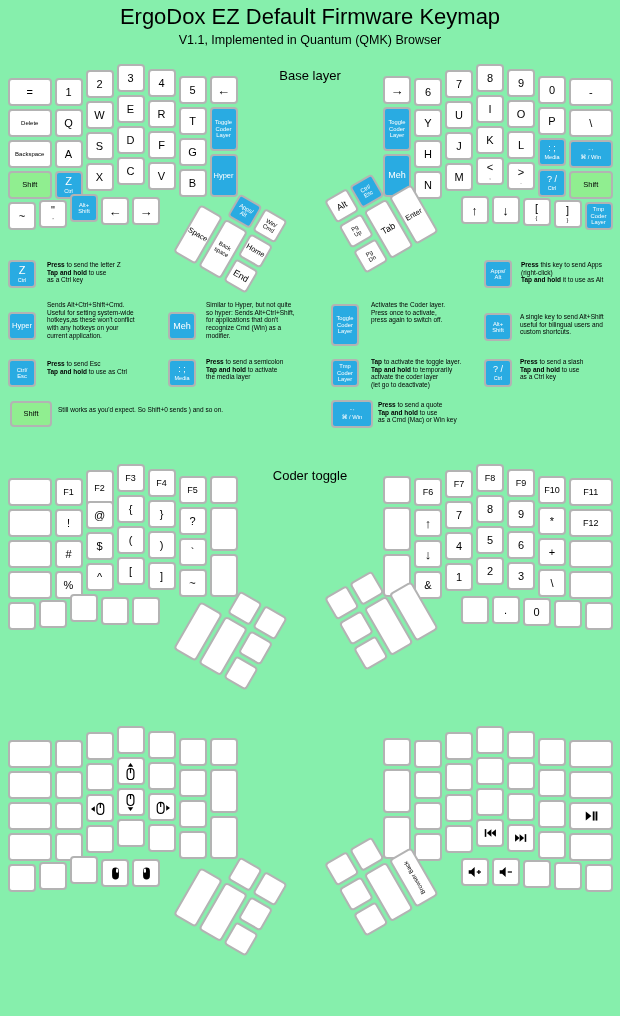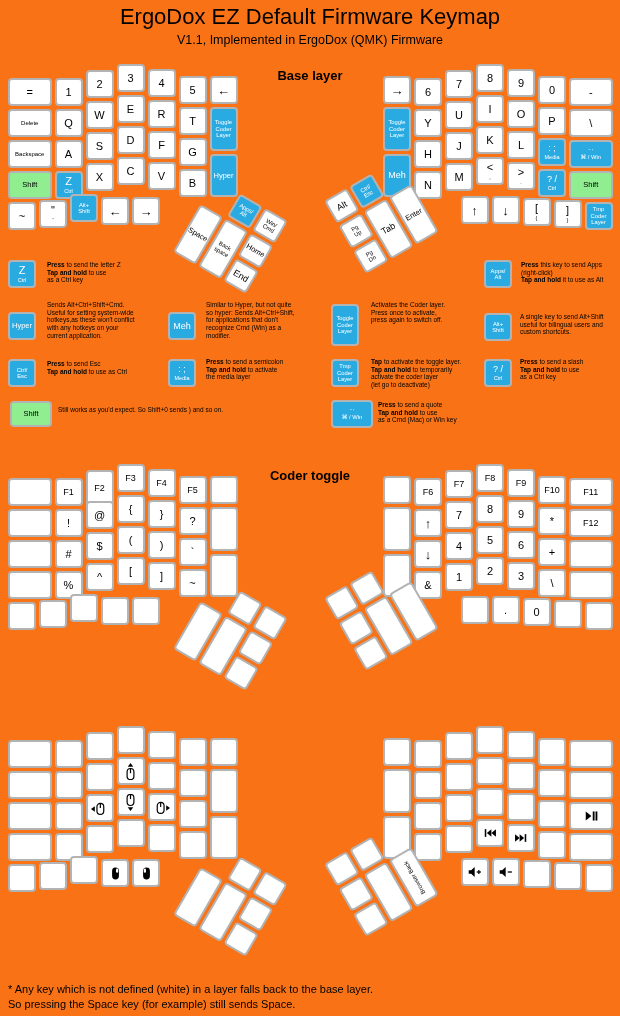--- a/index.html
+++ b/index.html
@@ -1,21 +1,21 @@
 <!DOCTYPE html>
 <html style="--cyan: #29ABE2; --green: #90EE90; --kborder: #B3B3B3;"><head>
 <meta charset="utf-8">
 <style>
   *{margin:0;padding:0;box-sizing:border-box}
   body{background:#fff;font-family:"Liberation Sans",sans-serif}
-  .page{position:relative;width:620px;height:1016px;background:#f97316;overflow:hidden}
+  .page{position:relative;width:620px;height:1016px;background:#86efac;overflow:hidden}
   .title{position:absolute;top:4px;left:0;width:100%;text-align:center;font-size:22px;font-weight:400;color:#000}
   .subtitle{position:absolute;top:33px;left:0;width:100%;text-align:center;font-size:12.5px;color:#000}
   .board{position:absolute;left:0;width:620px;height:260px}
-  .layer-title{position:absolute;left:50%;transform:translateX(-50%);font-size:13px;font-weight:bold;color:#000;text-align:center;white-space:pre-line;line-height:15px}
+  .layer-title{position:absolute;left:50%;transform:translateX(-50%);font-size:13px;font-weight:normal;color:#000;text-align:center;white-space:pre-line;line-height:15px}
   .key{position:absolute;border:2px solid var(--kborder);border-radius:4px;background:#fff;color:#000;
        display:flex;flex-direction:column;align-items:center;justify-content:center;text-align:center;line-height:1;overflow:visible}
   .key.cyan{background:var(--cyan);color:#fff}
   .key.green{background:var(--green);color:#000}
   .kmain{white-space:nowrap}
   .kmain.vert{transform:rotate(-90deg)}
   .fs11{font-size:11px}.fs9{font-size:9px}.fs7{font-size:7.5px}.fs6{font-size:6px}
   .ksub{font-size:5.5px;margin-top:1.5px;white-space:nowrap}
   .klines{font-size:5.8px;line-height:6.4px;white-space:nowrap}
   .arrowglyph{font-size:13px;font-weight:bold}
@@ -29,21 +29,21 @@
   #legend{position:absolute;left:0;top:0;width:620px;height:1016px;pointer-events:none}
   .ltext{position:absolute;font-size:6.5px;line-height:7.7px;color:#000}
   .ltext b{font-weight:bold}
   .footnote{position:absolute;left:8px;top:982px;font-size:11px;line-height:14.5px;color:#000}
 </style>
 </head>
 <body>
 
 <div class="page">
   <div class="title">ErgoDox EZ Default Firmware Keymap</div>
-  <div class="subtitle">V1.1, Implemented in ErgoDox (QMK) Firmware</div>
+  <div class="subtitle">V1.1, Implemented in Quantum (QMK) Browser</div>
 
   <div class="board" id="board-base" style="top:55px">
     <div class="layer-title" style="top:13px">Base layer</div>
   <div class="key" style="left: 8px; top: 23px; width: 43.5px; height: 28px;">
         <div class="kmain fs11">=</div>
       </div>
       <div class="key" style="left: 54.5px; top: 23px; width: 28px; height: 28px;">
         <div class="kmain fs11">1</div>
       </div>
       <div class="key" style="left: 85.5px; top: 15px; width: 28px; height: 28px;">
@@ -755,17 +755,13 @@
         <div class="key" style="left: 29px; top: 0px; width: 26px; height: 26px;"></div>
         <div class="key" style="left: 0px; top: 29px; width: 26px; height: 26px;"></div>
         <div class="key" style="left: 0px; top: 58px; width: 26px; height: 26px;"></div>
         <div class="key" style="left: 29px; top: 29px; width: 26px; height: 55px;"></div>
         <div class="key" style="left: 58px; top: 29px; width: 26px; height: 55px;">
           <div class="kmain fs6 vert">Browser Back</div>
         </div>
       </div>
     </div>
 
-  <div class="footnote">
-    <div>* Any key which is not defined (white) in a layer falls back to the base layer.</div>
-    <div>So pressing the Space key (for example) still sends Space.</div>
-  </div>
 </div>
 
 </body></html>

